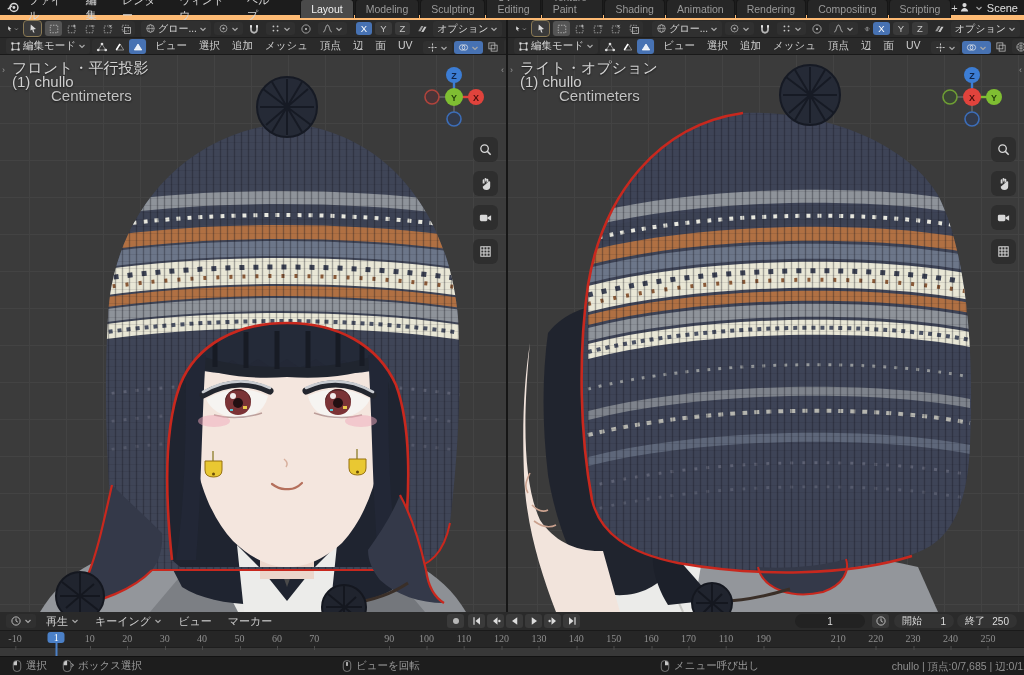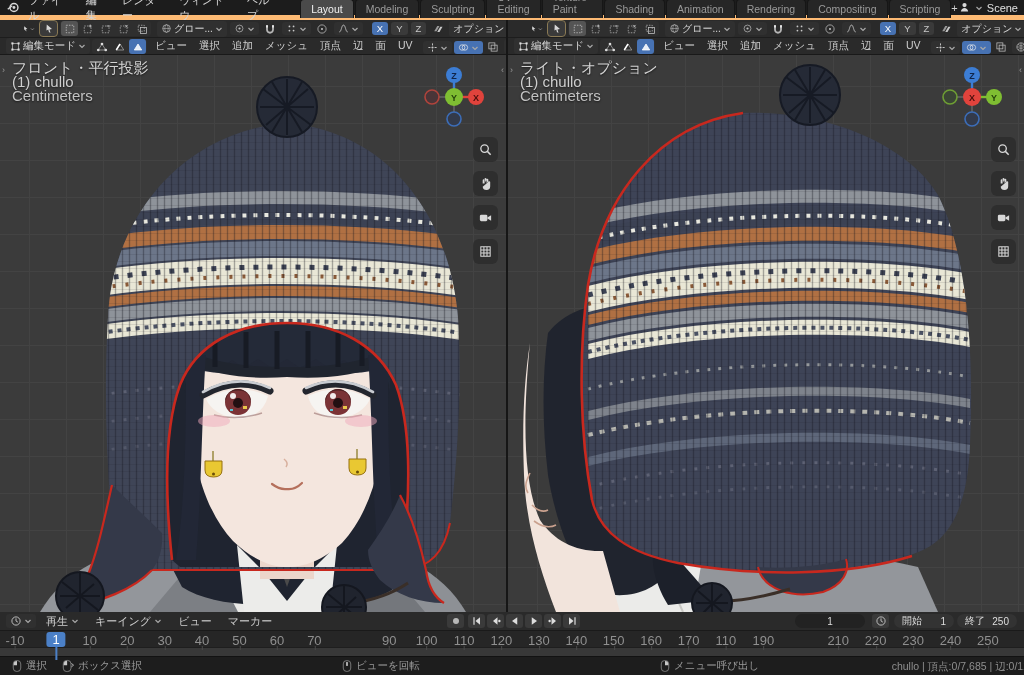--- a/index.html
+++ b/index.html
@@ -17,21 +17,21 @@
   #tabs .tab.active { background:#4a4a4a; color:#f0f0f0; }
   #scene-box { margin-left:auto; display:flex; align-items:center; gap:4px; color:#e0e0e0; }
 
   
   #main { position:absolute; top:20px; left:0; width:1024px; height:592px; display:flex; }
   .vp-area { display:flex; flex-direction:column; height:592px; }
   .vp-area.left  { width:506px; }
   .vp-area.right { width:518px; border-left:2px solid #161616; }
 
   .tool-row { height:18px; background:#2a2a2a; border-bottom:1px solid #1d1d1d; display:flex;
-    align-items:center; padding:0 20px; gap:3px; font-size:10px; white-space:nowrap; overflow:hidden; }
+    align-items:center; padding:0 4px; gap:3px; font-size:10px; white-space:nowrap; overflow:hidden; }
   .vp-header { height:17px; background:#2a2a2a; border-bottom:1px solid #191919; display:flex;
     align-items:flex-end; padding:0 4px; gap:2px; font-size:10.5px; white-space:nowrap; overflow:hidden; }
   .vp-header .hmenu { padding:1px 6px; color:#cfcfcf; border-radius:3px; }
 
   .ibtn { display:inline-flex; align-items:center; justify-content:center; gap:1px;
     height:15px; min-width:17px; padding:0 2px; border-radius:3px; background:transparent; }
   .ibtn.active-blue { background:#4772b3; }
   .ibtn.active-tool { background:#3a3a3a; outline:1px solid #8a7a55; }
   .ibtn.lit { background:#545454; }
   .grp { display:inline-flex; gap:1px; background:#2f2f2f; border-radius:3px; padding:0 1px; }
@@ -43,42 +43,42 @@
   .push { margin-left:auto; }
 
   svg.ic { display:block; }
 
   
   .canvas { position:relative; flex:1; background-color:#3b3b3b;
     background-image:linear-gradient(#434343 1px,transparent 1px),linear-gradient(90deg,#434343 1px,transparent 1px);
     background-size:37px 37px; background-position:-8px -6px; overflow:hidden; }
   .vp-text { position:absolute; top:6px; left:12px; line-height:14px; font-size:15px;
     color:#d4d4d4; text-shadow:0 1px 2px rgba(0,0,0,.6); pointer-events:none; }
-  .vp-text .l2 { color:#cfcfcf; } .vp-text .l3 { color:#c2c2c2; }
+  .vp-text .l2 { color:#cfcfcf; } .vp-text .l3 { color:#c2c2c2;margin-left:39px; }
   .edge-chev { position:absolute; color:#9a9a9a; font-size:9px; }
   .nav-gizmo { position:absolute; top:6px; right:16px; width:72px; height:72px; }
   .side-btns { position:absolute; right:8px; top:82px; display:flex; flex-direction:column; gap:9px; }
   .side-btn { width:25px; height:25px; border-radius:6px; background:rgba(42,42,42,.72);
     display:flex; align-items:center; justify-content:center; }
   .art { position:absolute; inset:0; }
 
   
   #timeline { position:absolute; top:612px; left:0; width:1024px; height:44px; background:#2a2a2a; }
   #tl-header { position:relative; height:19px; background:#2a2a2a; border-bottom:1px solid #1a1a1a;
     display:flex; align-items:center; padding:0 6px; gap:4px; }
   #tl-header .hmenu { padding:1px 6px; color:#cfcfcf; }
   #tl-transport { position:absolute; left:468px; top:2px; display:flex; gap:2px; }
   .tbtn { width:17px; height:14px; border-radius:3px; background:#3a3a3a; display:flex;
     align-items:center; justify-content:center; }
   #tl-rec { position:absolute; left:447px; top:2px; }
   .field { position:absolute; top:2px; height:14px; background:#222; border-radius:7px;
     display:flex; align-items:center; justify-content:center; color:#dedede; font-size:10px; }
   .field.range { background:#333; justify-content:space-between; padding:0 8px; }
   #tl-ruler { position:relative; height:17px; background:#262626; border-bottom:1px solid #1e1e1e; }
-  .ruler-label { position:absolute; top:2px; transform:translateX(-50%); color:#8f8f8f; font-size:13px; }
+  .ruler-label { position:absolute; top:2px; transform:translateX(-50%); color:#8f8f8f; font-size:10px;font-family:Liberation Serif, serif; }
   .ruler-label::before { content:''; position:absolute; left:50%; top:13px; width:1px; height:4px; background:#4a4a4a; }
   .ruler-label.playhead { background:#4b80c7; color:#fff; border-radius:3px; padding:0 6px; top:1px; z-index:3; }
   .ruler-label.playhead::before { display:none; }
   .ruler-label.playhead::after { content:''; position:absolute; left:50%; top:100%; width:2px; height:13px;
     margin-left:-1px; background:#4b80c7; }
   #tl-strip { height:8px; background:#383838; }
 
   
   #statusbar { position:absolute; top:656px; left:0; width:1024px; height:19px; background:#1d1d1d;
     border-top:1px solid #121212; color:#9a9a9a; font-size:10.5px; }

